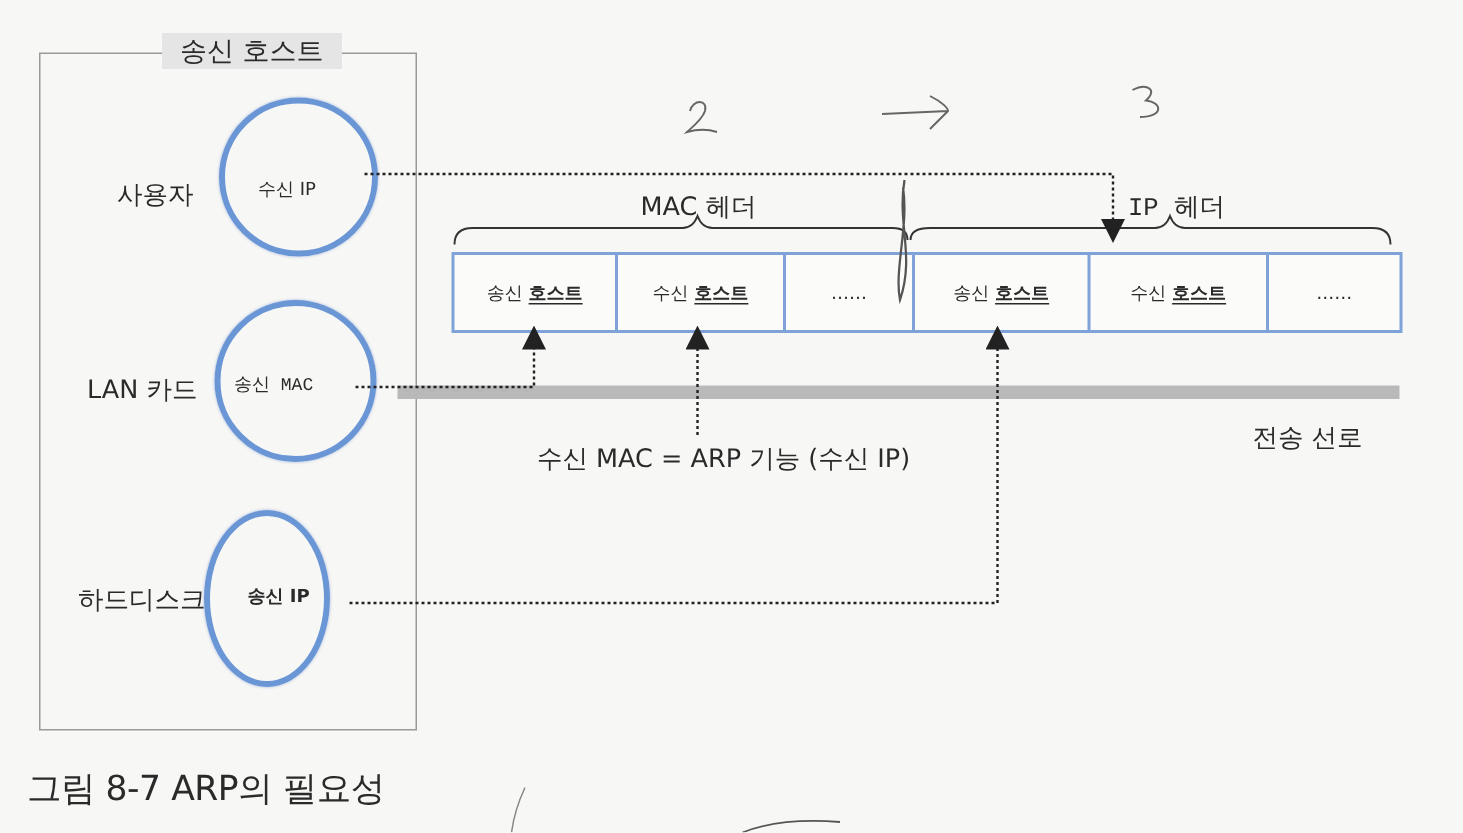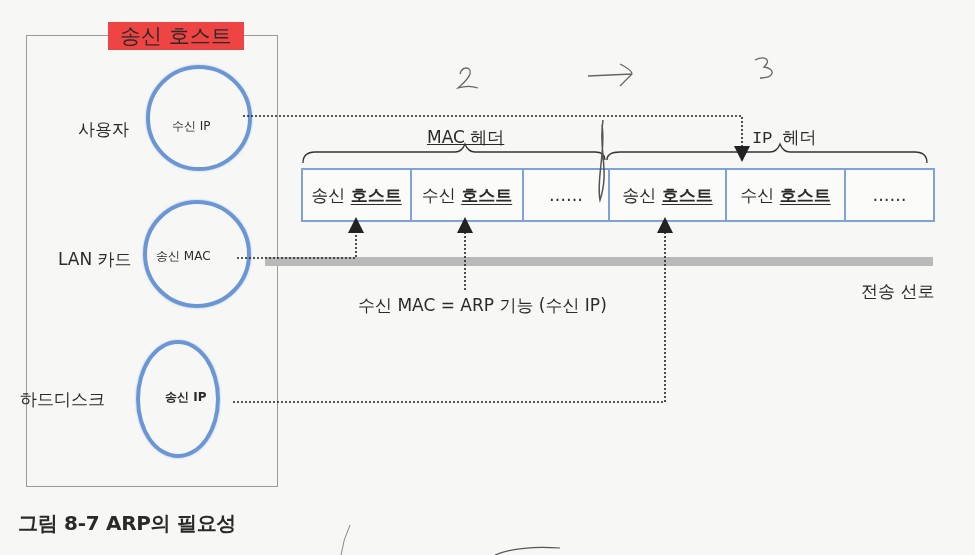--- a/index.html
+++ b/index.html
@@ -1,55 +1,55 @@
 <!DOCTYPE html>
 <html><head>
   <meta charset="utf-8">
   <style>
     html, body { margin:0; padding:0; }
     body { width:975px; height:555px; background:#f7f7f5; position:relative; overflow:hidden;
            font-family:"DejaVu Sans", sans-serif; color:#2a2a2a; }
     .abs { position:absolute; }
     .txt { font-size:17px; white-space:nowrap;text-align:center; }
     .host-box { left:26px; top:35px; width:250px; height:450px; border:1.5px solid #9a9a9a; }
-    .host-title { left:108px; top:22px; background:#ef4444; padding:0 12px; font-size:21px; }
+    .host-title { left:108px; top:22px; background:#e5e5e5; padding:0 12px; font-size:18px; }
     .circle { width:98px; height:98px; border:4px solid #6a96d6; border-radius:50%;
               box-shadow:0 0 2px rgba(80,120,200,0.5); background:transparent; }
     .circle-label { font-size:12px; white-space:nowrap; }
     .cells { border:2.5px solid #7fa3d8; display:flex; height:50px; background:#fbfbfa; }
-    .cell { border-right:2.5px solid #7fa3d8; display:flex; align-items:center; justify-content:center; font-size:17px; }
+    .cell { border-right:2.5px solid #7fa3d8; display:flex; align-items:center; justify-content:center; font-size:12px; }
     .cell:last-child { border-right:none; }
     .u { text-decoration:underline; text-underline-offset:3px;font-weight:bold; }
     .line-bar { left:265px; top:257px; width:668px; height:9px; background:#b9b9b9; }
     svg { position:absolute; left:0; top:0; }
-    .caption { left:18px; top:510px; font-size:20px; font-weight:bold; letter-spacing:-0.3px; }
+    .caption { left:18px; top:510px; font-size:23px; font-weight:normal; letter-spacing:-0.3px; }
   </style>
 </head>
 <body>
 
 <div class="abs host-box"></div>
 <div class="abs host-title">송신 호스트</div>
 
 <div class="abs txt" style="left:78px;top:118px;">사용자</div>
 <div class="abs txt" style="left:58px;top:248px;">LAN 카드</div>
-<div class="abs txt" style="left:20px;top:388px;">하드디스크</div>
+<div class="abs txt" style="left:52px;top:388px;">하드디스크</div>
 
 <div class="abs circle" style="left:146px;top:65px;"></div>
 <div class="abs circle-label" style="left:172px;top:118px;">수신 IP</div>
 
 <div class="abs circle" style="left:143px;top:200px;width:100px;height:100px;"></div>
-<div class="abs circle-label" style="left:156px;top:248px;">송신 MAC</div>
+<div class="abs circle-label" style="left:156px;top:248px;font-family:Liberation Mono, monospace;">송신 MAC</div>
 
 <div class="abs circle" style="left:136px;top:340px;width:76px;height:110px;border-radius:50%;"></div>
 <div class="abs circle-label" style="left:165px;top:389px;font-weight:bold;">송신 IP</div>
 
 <div class="abs line-bar"></div>
-<div class="abs txt" style="left:861px;top:280px;">전송 선로</div>
+<div class="abs txt" style="left:835px;top:280px;">전송 선로</div>
 
-<div class="abs txt" style="left:427px;top:126px;text-decoration:underline;">MAC 헤더</div>
+<div class="abs txt" style="left:427px;top:126px;">MAC 헤더</div>
 <div class="abs txt" style="left:752px;top:126px;font-family:Liberation Mono, monospace;">IP 헤더</div>
 
 <div class="abs cells" style="left:301px;top:168px;width:630px;">
   <div class="cell" style="width:107px;">
     <span>송신 </span>&nbsp;<span class="u">호스트</span>
   </div>
   <div class="cell" style="width:110px;">
     <span>수신 </span>&nbsp;<span class="u">호스트</span>
   </div>
   <div class="cell" style="width:84px;">

